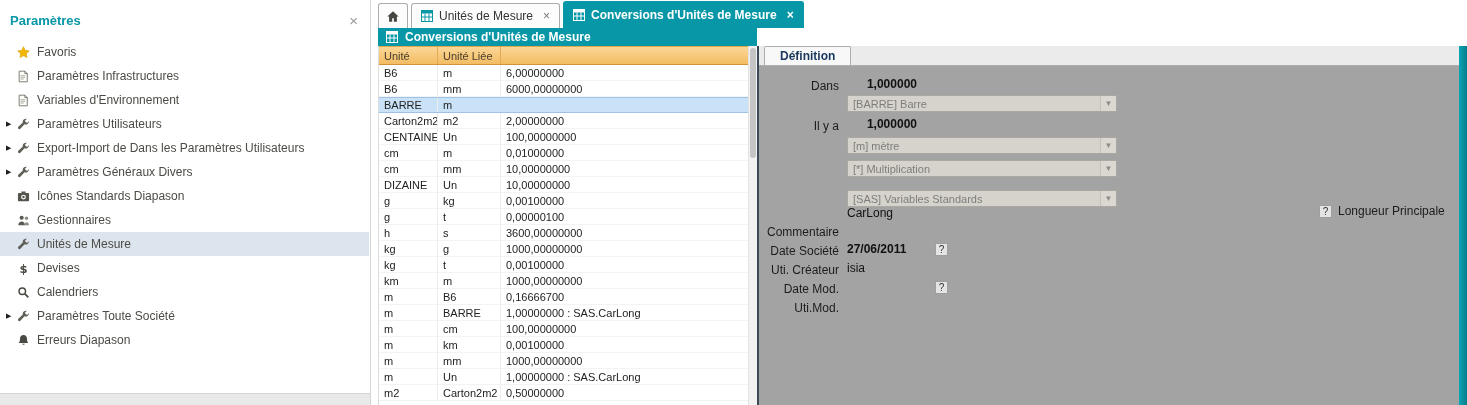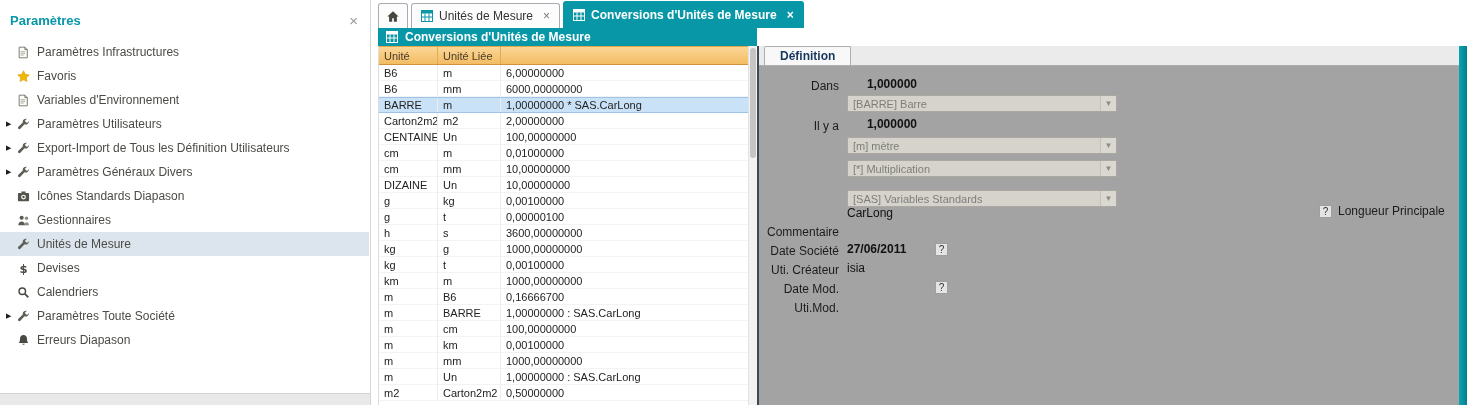--- a/index.html
+++ b/index.html
@@ -82,40 +82,40 @@
 
 <aside class="sidebar">
   <div class="sb-header">
     <span class="sb-title">Paramètres</span>
     <span class="sb-close">×</span>
   </div>
   <div class="sb-list">
       <div class="sb-item">
         <span class="sb-arrow"></span>
         <span class="sb-icon">
+          <svg width="13" height="13" viewBox="0 0 14 14">
+            <path d="M7 .8l1.9 3.9 4.3.6-3.1 3 .7 4.2L7 10.5l-3.8 2 .7-4.2-3.1-3 4.3-.6z" fill="#F2B705" stroke="#D39B00" stroke-width=".6"></path>
+          </svg>
+        </span>
+        <span class="sb-label">Favoris</span>
+      </div>
+      <div class="sb-item">
+        <span class="sb-arrow"></span>
+        <span class="sb-icon">
           <svg width="12" height="13" viewBox="0 0 14 14">
             <path d="M2.5.8h6.7L12 3.6v9.6H2.5z" fill="#FBFBF8" stroke="#6B6B60"></path>
             <path d="M9.2.8v2.8H12" fill="none" stroke="#6B6B60"></path>
             <path d="M4.2 6h5.3M4.2 8h5.3M4.2 10h3.6" stroke="#9A9A90" stroke-width=".9"></path>
           </svg>
         </span>
         <span class="sb-label">Paramètres Infrastructures</span>
       </div>
       <div class="sb-item">
         <span class="sb-arrow"></span>
         <span class="sb-icon">
-          <svg width="13" height="13" viewBox="0 0 14 14">
-            <path d="M7 .8l1.9 3.9 4.3.6-3.1 3 .7 4.2L7 10.5l-3.8 2 .7-4.2-3.1-3 4.3-.6z" fill="#F2B705" stroke="#D39B00" stroke-width=".6"></path>
-          </svg>
-        </span>
-        <span class="sb-label">Favoris</span>
-      </div>
-      <div class="sb-item">
-        <span class="sb-arrow"></span>
-        <span class="sb-icon">
           <svg width="12" height="13" viewBox="0 0 14 14">
             <path d="M2.5.8h6.7L12 3.6v9.6H2.5z" fill="#FBFBF8" stroke="#6B6B60"></path>
             <path d="M9.2.8v2.8H12" fill="none" stroke="#6B6B60"></path>
             <path d="M4.2 6h5.3M4.2 8h5.3M4.2 10h3.6" stroke="#9A9A90" stroke-width=".9"></path>
           </svg>
         </span>
         <span class="sb-label">Variables d'Environnement</span>
       </div>
       <div class="sb-item">
         <span class="sb-arrow">▶</span>
@@ -126,21 +126,21 @@
         </span>
         <span class="sb-label">Paramètres Utilisateurs</span>
       </div>
       <div class="sb-item">
         <span class="sb-arrow">▶</span>
         <span class="sb-icon">
           <svg width="13" height="13" viewBox="0 0 14 14">
             <path d="M12.9 3.4a3.5 3.5 0 01-4.7 3.4l-4.6 4.7a1.45 1.45 0 11-2.1-2l4.7-4.6A3.5 3.5 0 0110.6.9L8.4 3.1l2.4 2.4 2.2-2.2c-.1.0-.1.1-.1.1z" fill="#5f5f58"></path>
           </svg>
         </span>
-        <span class="sb-label">Export-Import de Tous les Définition Utilisateurs</span>
+        <span class="sb-label">Export-Import de Dans les Paramètres Utilisateurs</span>
       </div>
       <div class="sb-item">
         <span class="sb-arrow">▶</span>
         <span class="sb-icon">
           <svg width="13" height="13" viewBox="0 0 14 14">
             <path d="M12.9 3.4a3.5 3.5 0 01-4.7 3.4l-4.6 4.7a1.45 1.45 0 11-2.1-2l4.7-4.6A3.5 3.5 0 0110.6.9L8.4 3.1l2.4 2.4 2.2-2.2c-.1.0-.1.1-.1.1z" fill="#5f5f58"></path>
           </svg>
         </span>
         <span class="sb-label">Paramètres Généraux Divers</span>
       </div>
@@ -275,21 +275,20 @@
         <div class="td c3">6,00000000</div>
       </div>
       <div class="trow">
         <div class="td c1">B6</div>
         <div class="td c2">mm</div>
         <div class="td c3">6000,00000000</div>
       </div>
       <div class="trow sel">
         <div class="td c1">BARRE</div>
         <div class="td c2">m</div>
-        <div class="td c3">1,00000000 * SAS.CarLong</div>
       </div>
       <div class="trow">
         <div class="td c1">Carton2m2</div>
         <div class="td c2">m2</div>
         <div class="td c3">2,00000000</div>
       </div>
       <div class="trow">
         <div class="td c1">CENTAINE</div>
         <div class="td c2">Un</div>
         <div class="td c3">100,00000000</div>

